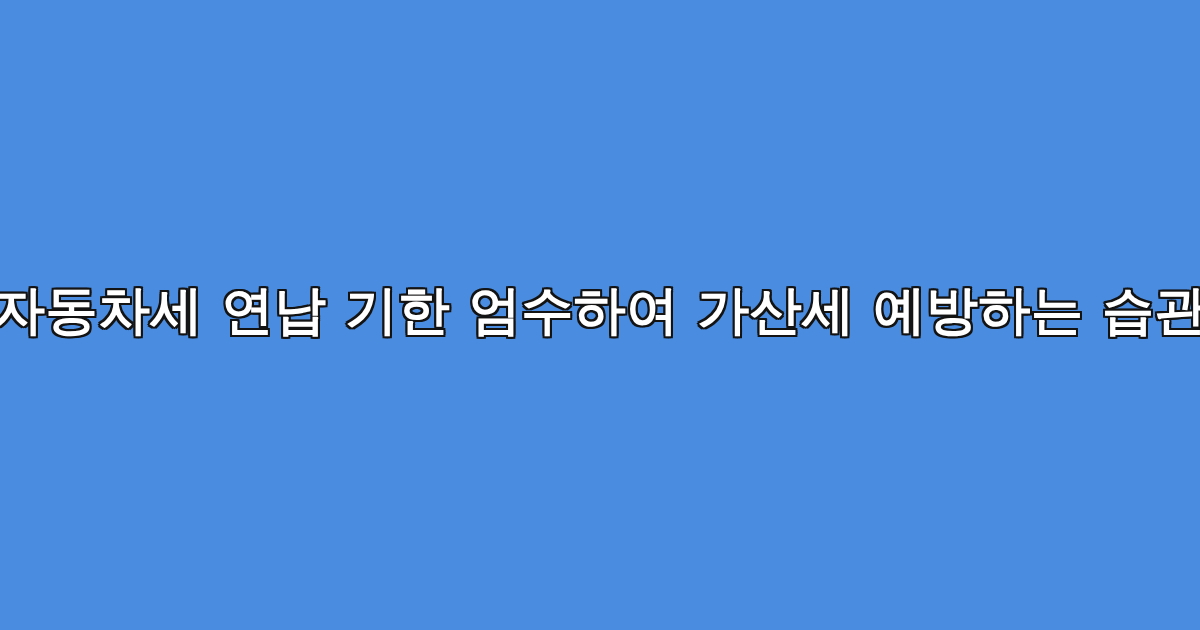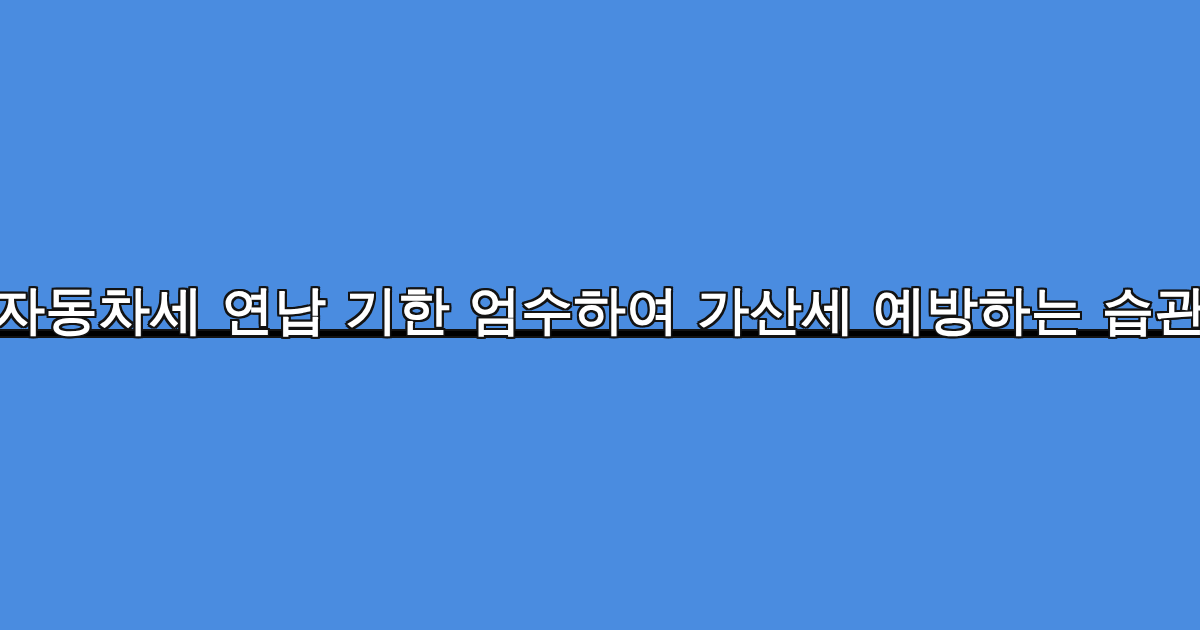--- a/index.html
+++ b/index.html
@@ -57,21 +57,21 @@
        2px  2px 0 #131313,
       -2px  0   0 #131313,
        2px  0   0 #131313,
        0   -2px 0 #131313,
        0    2px 0 #131313;
   }
 </style>
 </head>
 <body>
 
-<div id="og-card" style="background-color: rgb(74, 140, 224); text-decoration: underline;">
+<div id="og-card" style="background-color: rgb(74, 140, 224);">
 
   <div id="headline-block">
 
     <h1 id="headline" style="color: rgb(255, 255, 255);">자동차세 연납 기한 엄수하여 가산세 예방하는 습관</h1>
 
   </div>
 
 </div>
 
 </body></html>

